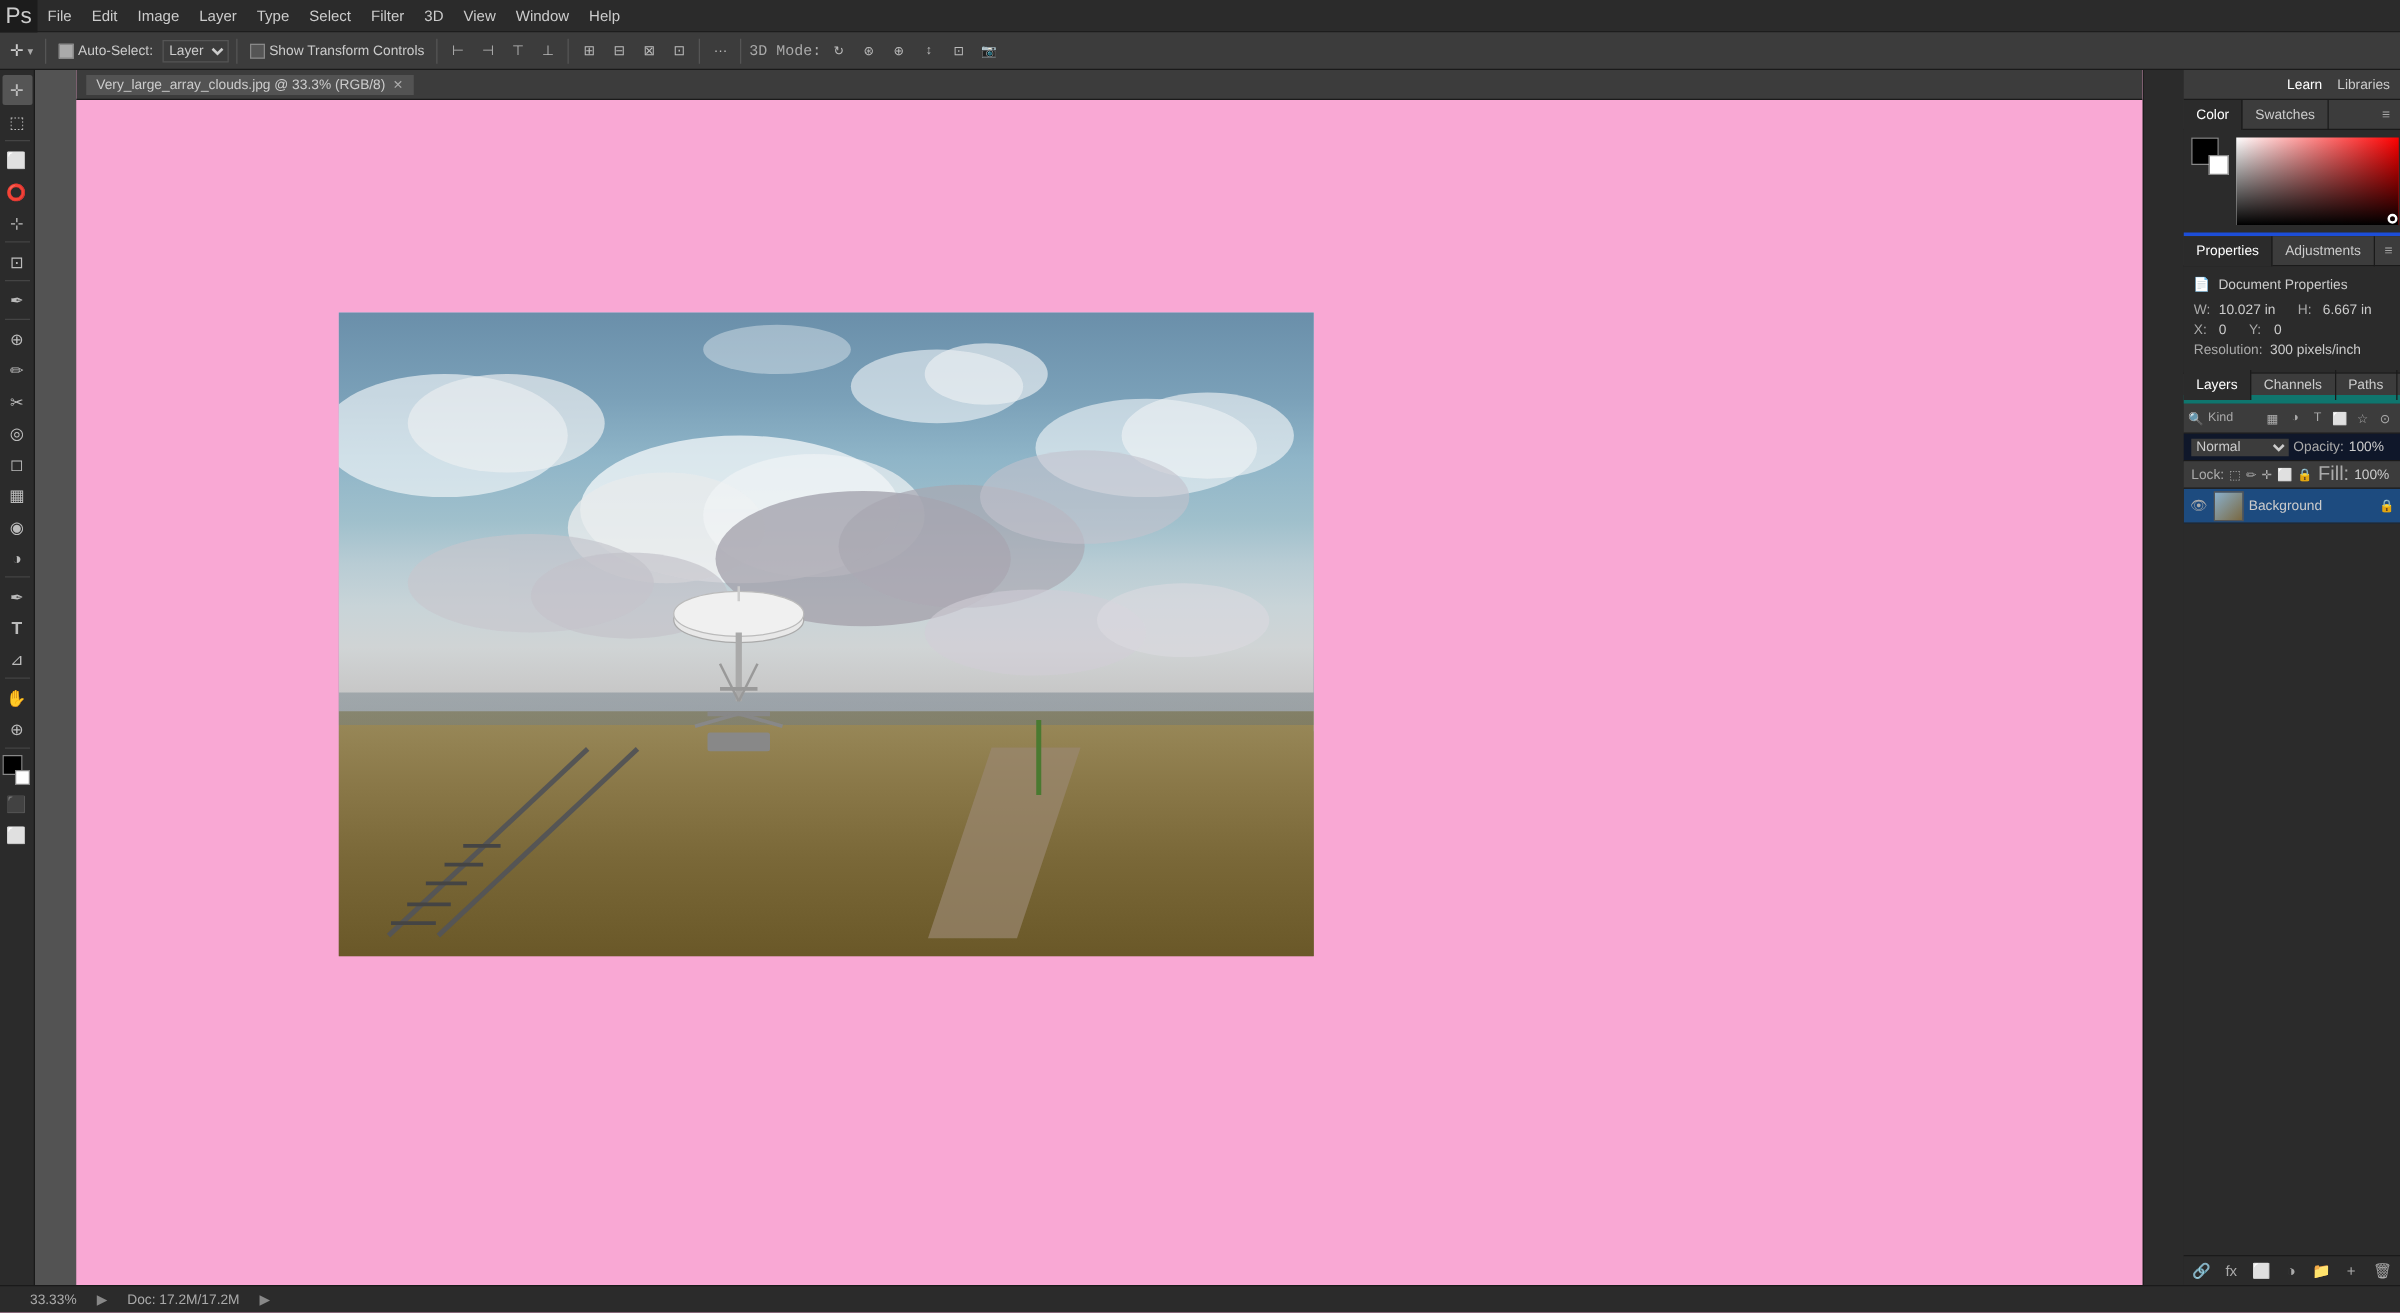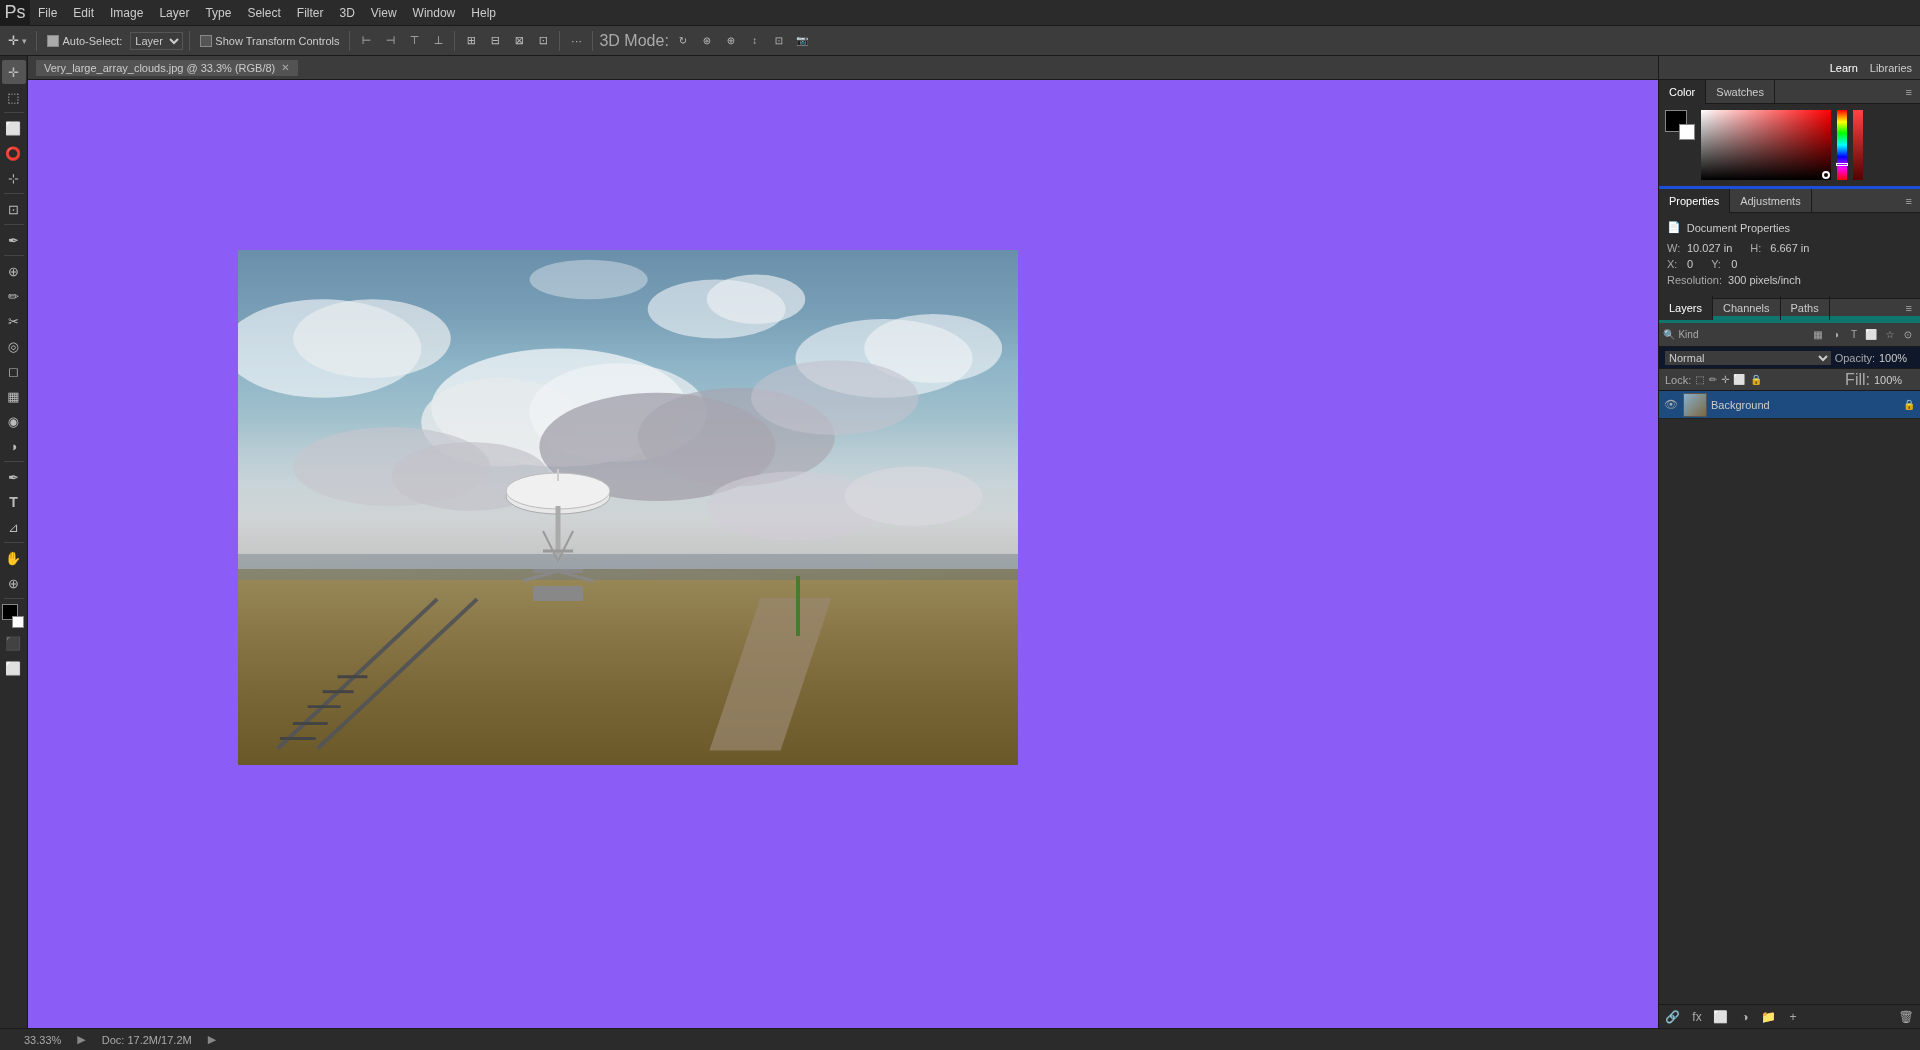--- a/index.html
+++ b/index.html
@@ -32,21 +32,21 @@
     #tools-panel {
       width: 28px; background: #2b2b2b; display: flex; flex-direction: column; align-items: center;
       padding: 4px 0; gap: 1px; border-right: 1px solid #1a1a1a; overflow: hidden;
     }
     .tool-btn { width: 24px; height: 24px; display: flex; align-items: center; justify-content: center; cursor: pointer; color: #bbb; font-size: 13px; border-radius: 2px; }
     .tool-btn.active { background: #555; }
     .tool-sep { width: 20px; height: 1px; background: #444; margin: 2px 0; }
 
     
     #canvas-area {
-      flex: 1; background: #8b5cf6; position: relative; overflow: hidden;
+      flex: 1; background: #f9a8d4; position: relative; overflow: hidden; margin-left: 33px;
     }
     #doc-tab {
       height: 24px; background: #3c3c3c; display: flex; align-items: center; padding: 0 8px;
       border-bottom: 1px solid #1a1a1a; gap: 6px;
     }
     .doc-tab-item { display: flex; align-items: center; background: #535353; padding: 2px 8px; gap: 6px; font-size: 11px; color: #ccc; cursor: pointer; }
     .doc-tab-close { color: #aaa; cursor: pointer; font-size: 10px; }
     #canvas-wrapper { position: relative; width: 100%; height: calc(100% - 24px); display: flex; align-items: center; justify-content: center; }
     #canvas-img {
       width: 780px; height: 515px; position: absolute; top: 170px; left: 210px;
@@ -61,22 +61,23 @@
       background: linear-gradient(180deg, #6a8faa 0%, #7aa0b8 20%, #8fb5c8 35%, #a0c0cc 50%, #b8ccd4 60%, #c8d4d8 70%, #d0d4d5 80%, #c8c8c8 90%, #bebebe 100%);
     }
     
     .photo-ground {
       position: absolute; bottom: 0; left: 0; width: 100%; height: 38%;
       background: linear-gradient(180deg, #9a8a60 0%, #8a7850 20%, #7a6840 50%, #6a5830 100%);
     }
 
     
     #right-panel {
-      width: 262px; background: #2b2b2b; display: flex; flex-direction: column;
+      width: 206px; background: #2b2b2b; display: flex; flex-direction: column;
       border-left: 1px solid #1a1a1a;
+      padding-left: 32px;
     }
 
     
     #color-panel {
       background: #2b2b2b; border-bottom: 3px solid #1d4ed8;
     }
     .panel-tabs { display: flex; background: #3c3c3c; height: 24px; align-items: center; border-bottom: 1px solid #1a1a1a; }
     .panel-tab { padding: 0 10px; height: 24px; display: flex; align-items: center; font-size: 11px; color: #ccc; cursor: pointer; border-right: 1px solid #1a1a1a; }
     .panel-tab.active { background: #2b2b2b; color: #fff; }
     .panel-tab-right { margin-left: auto; padding: 0 8px; cursor: pointer; color: #aaa; }
@@ -218,21 +219,21 @@
   <div class="toolbar-btn">⊤</div>
   <div class="toolbar-btn">⊥</div>
   <div class="toolbar-sep"></div>
   <div class="toolbar-btn">⊞</div>
   <div class="toolbar-btn">⊟</div>
   <div class="toolbar-btn">⊠</div>
   <div class="toolbar-btn">⊡</div>
   <div class="toolbar-sep"></div>
   <div class="toolbar-btn">···</div>
   <div class="toolbar-sep"></div>
-  <span style="color:#aaa;font-size:16px;">3D Mode:</span>
+  <span style="color:#aaa;font-size:12px;font-family:Liberation Mono, monospace;">3D Mode:</span>
   <div class="toolbar-btn" style="font-size:10px;">↻</div>
   <div class="toolbar-btn" style="font-size:10px;">⊛</div>
   <div class="toolbar-btn" style="font-size:10px;">⊕</div>
   <div class="toolbar-btn" style="font-size:10px;">↕</div>
   <div class="toolbar-btn" style="font-size:10px;">⊡</div>
   <div class="toolbar-btn" style="font-size:10px;">📷</div>
 </div>
 
 <div id="main-layout">
 

